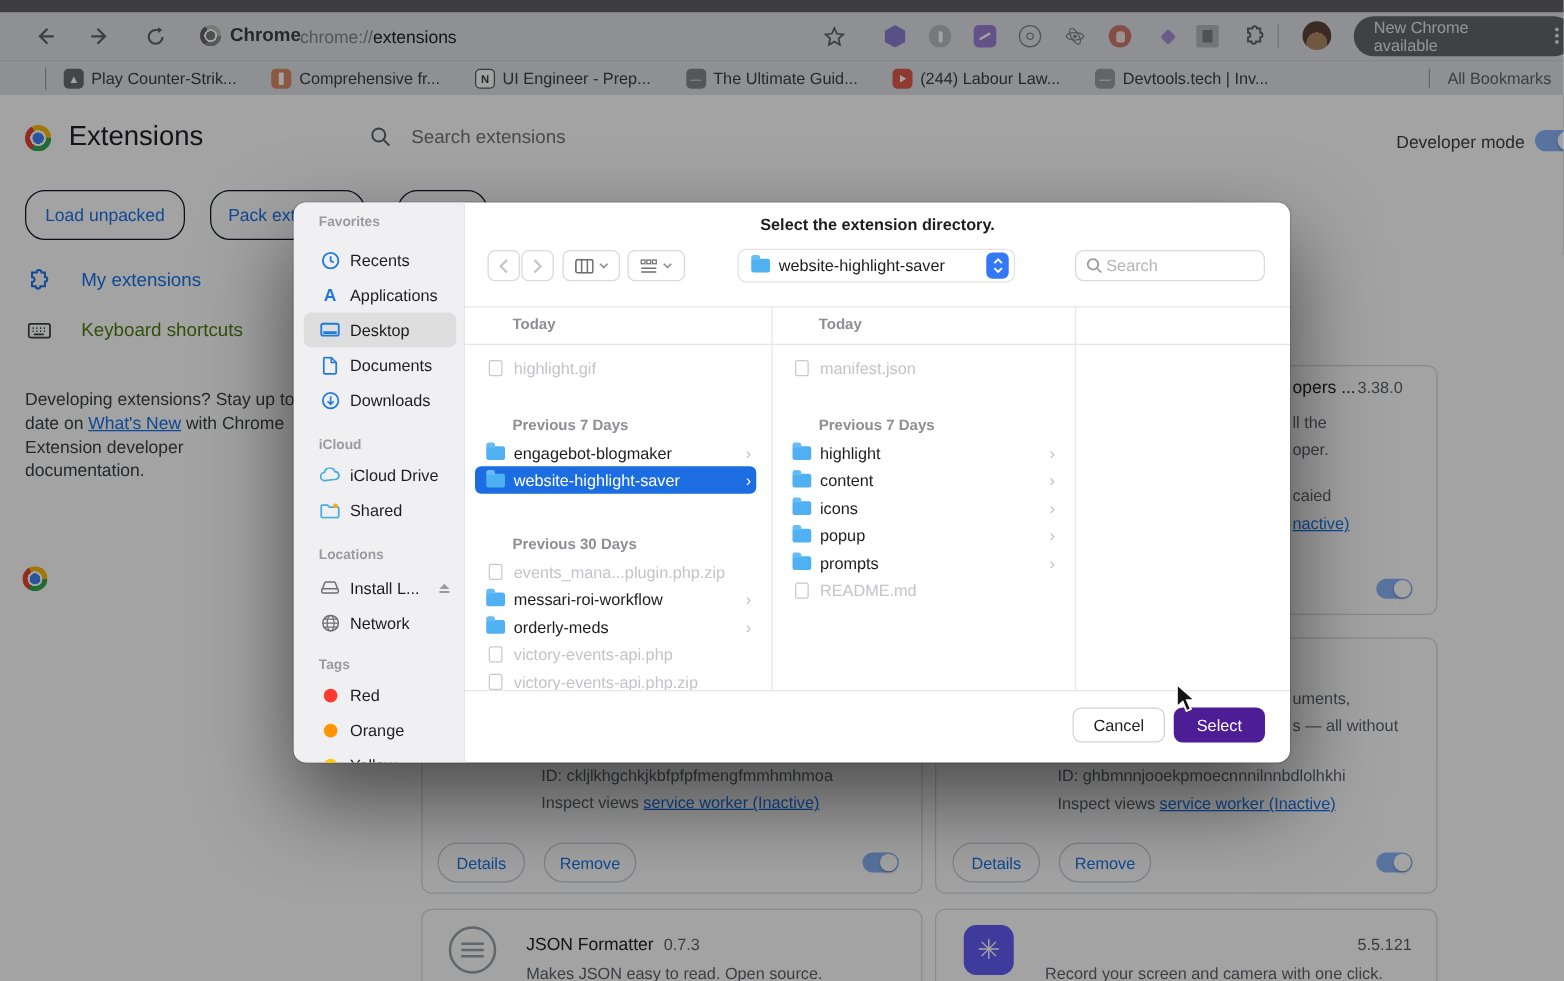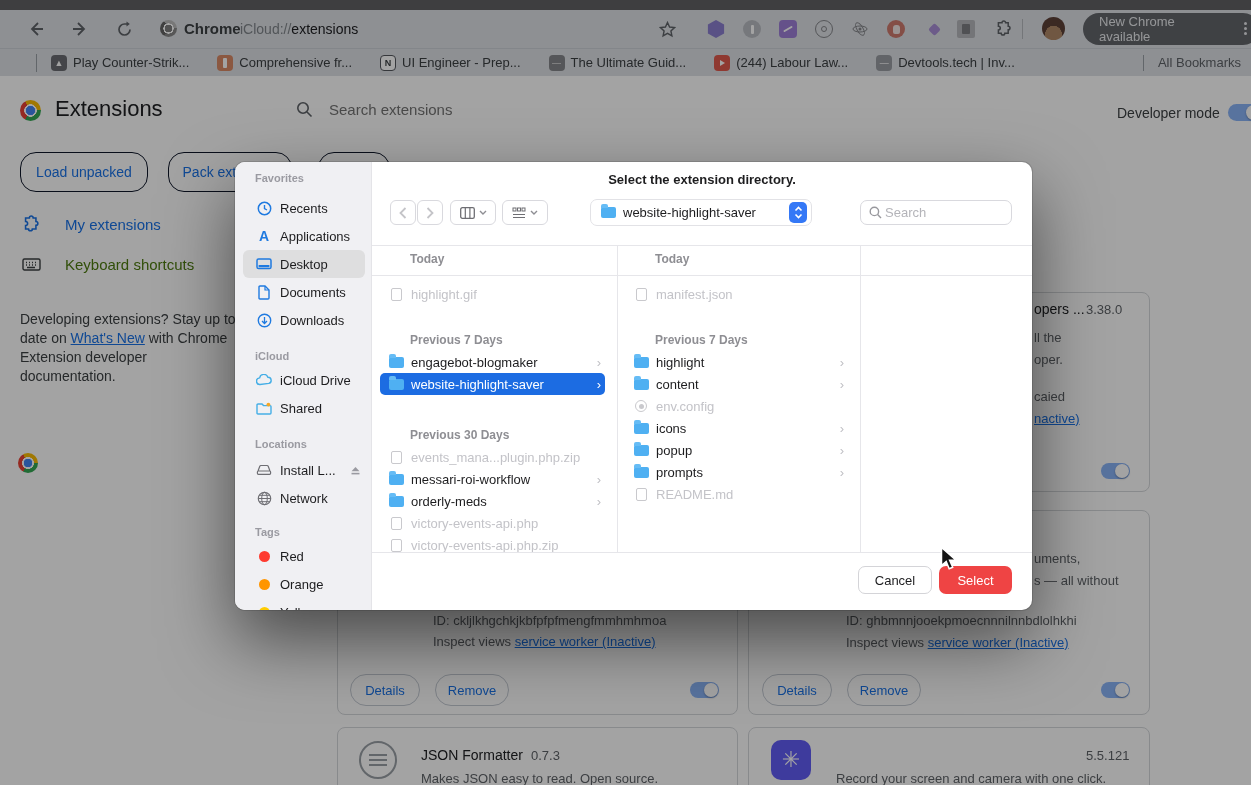--- a/index.html
+++ b/index.html
@@ -102,21 +102,21 @@
   .chev{margin-left:auto;color:#c0c0c5;font-size:13px;}
   .frow.sel .chev{color:#fff;}
   .folder{width:15px;height:11px;background:#4fb0f2;border-radius:2px;position:relative;}
   .folder:before{content:"";position:absolute;top:-3px;left:0;width:7px;height:4px;background:#66bcf5;border-radius:2px 2px 0 0;}
   .gdoc{width:11px;height:13px;border:1.5px solid #c9c9cd;border-radius:2px;position:relative;}
   .ggear{width:12px;height:12px;border:1.5px solid #c9c9cd;border-radius:50%;position:relative;}
   .ggear:after{content:"";position:absolute;inset:2.5px;border-radius:50%;background:#c9c9cd;}
   .dlg-btn{position:absolute;top:404px;height:28px;border-radius:7px;font-size:13px;font-family:inherit;
            display:flex;align-items:center;justify-content:center;}
   .btn-cancel{left:486px;width:74px;background:#fff;border:1px solid #d4d4d8;color:#1d1d1f;}
-  .btn-select{left:567px;width:73px;background:#ef4444;border:none;color:#fff;}
+  .btn-select{left:567px;width:73px;background:#4c1d95;border:none;color:#fff;}
 
   .cursor{position:absolute;left:940px;top:546px;z-index:100;pointer-events:none;}
   svg{display:block;}
 </style>
 </head>
 <body>
 
 <div id="app">
 
   <div class="win-strip"></div>
@@ -133,21 +133,21 @@
         </svg>
     </div>
     <div class="nav-ico" style="left:112px">
       <svg width="17" height="17" viewBox="0 0 17 17">
           <path d="M14 8.5 A5.5 5.5 0 1 1 8.5 3 H12" stroke="#5f6368" stroke-width="1.7" fill="none"></path>
           <path d="M10.5 0.5 L13.8 3 L10.5 5.5 Z" fill="#5f6368"></path>
         </svg>
     </div>
     <div class="abs chrome-logo" style="left:160px;top:10px;width:17px;height:17px;filter:grayscale(1)"></div>
     <div class="brand" style="left:184px">Chrome</div>
-    <div class="url" style="left:240px"><span class="scheme">iCloud://</span><span>extensions</span></div>
+    <div class="url" style="left:240px"><span class="scheme">chrome://</span><span>extensions</span></div>
 
     <div class="nav-ico" style="left:655px">
       <svg width="17" height="17" viewBox="0 0 17 17">
           <path d="M8.5 1.5 L10.6 6 L15.5 6.6 L11.9 9.9 L12.9 14.8 L8.5 12.3 L4.1 14.8 L5.1 9.9 L1.5 6.6 L6.4 6 Z" stroke="#5f6368" stroke-width="1.4" fill="none"></path>
         </svg>
     </div>
     <div class="mini" style="left:707px;background:#8b7fd0;clip-path:polygon(50% 0,95% 25%,95% 75%,50% 100%,5% 75%,5% 25%)"></div>
     <div class="mini" style="left:743px;background:#b9bcc2;border-radius:50%">
         <i style="width:3px;height:9px;background:#fff;border-radius:1px"></i>
       </div>
@@ -561,26 +561,20 @@
               <span>highlight</span>
               <span class="chev">›</span>
             </div>
           <div class="frow">
               <span class="fic">
                 <span class="folder"></span>
               </span>
               <span>content</span>
               <span class="chev">›</span>
             </div>
-          <div class="frow dis">
-              <span class="fic">
-                <span class="ggear"></span>
-              </span>
-              <span>env.config</span>
-            </div>
           <div class="frow">
               <span class="fic">
                 <span class="folder"></span>
               </span>
               <span>icons</span>
               <span class="chev">›</span>
             </div>
           <div class="frow">
               <span class="fic">
                 <span class="folder"></span>

